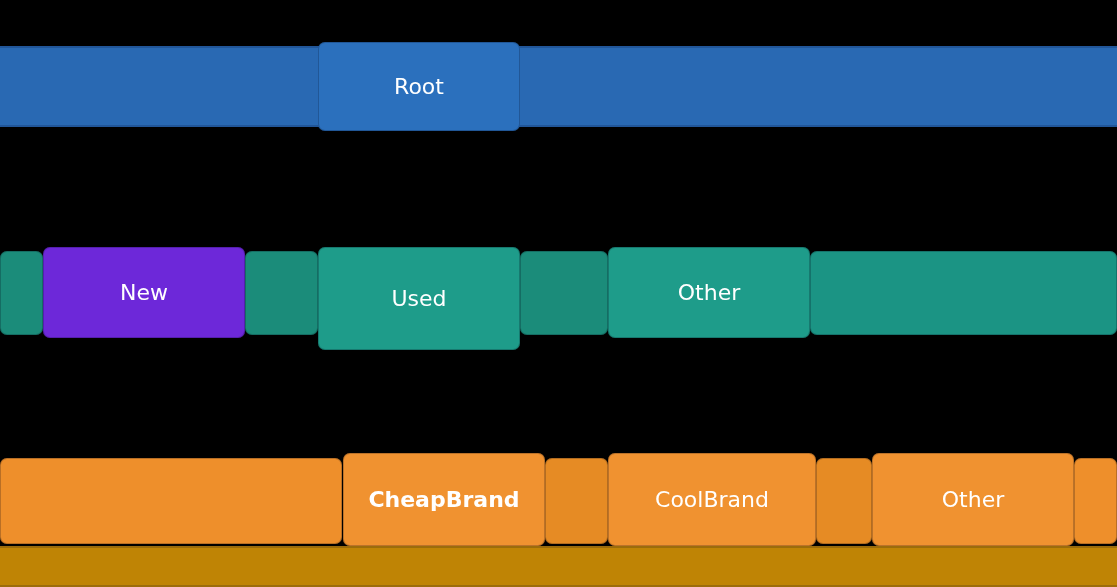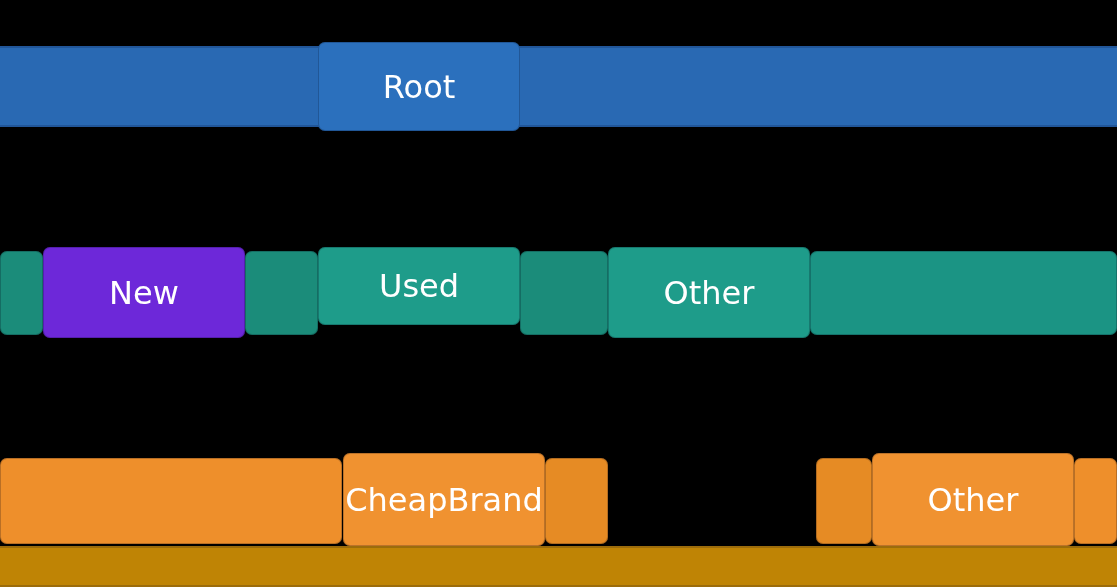--- a/index.html
+++ b/index.html
@@ -23,50 +23,53 @@
     justify-content:center;
     border-radius:7px;
     box-shadow:inset 0 0 0 1px rgba(0,0,20,0.22);
   }
   .seg.flat{
     border-radius:0;
     box-shadow:inset 0 2px 0 rgba(0,0,40,0.18), inset 0 -2px 0 rgba(0,0,40,0.18);
   }
   .seg .lbl{
     color:#ffffff;
-    font-size:32px;
+    font-size:22px;
     line-height:1;
     white-space:nowrap;
   }
 </style>
 </head>
 <body>
 
 <div id="canvas" style="width: 1117px; height: 587px; background: rgb(0, 0, 0);">
     <div class="seg flat" style="left: 0px; width: 1117px; top: 46px; height: 81px; background: rgb(41, 105, 179); z-index: 1;"></div>
     <div class="seg" style="left: 318px; width: 202px; top: 42px; height: 89px; background: rgb(43, 112, 189); z-index: 2;">
       <span class="lbl" style="color: rgb(255, 255, 255);">Root</span>
     </div>
     <div class="seg" style="left: 0px; width: 43px; top: 251px; height: 84px; background: rgb(27, 140, 122); z-index: 1;"></div>
     <div class="seg" style="left: 43px; width: 202px; top: 247px; height: 91px; background: #6d28d9; z-index: 2;">
       <span class="lbl" style="color: rgb(255, 255, 255);">New</span>
     </div>
     <div class="seg" style="left: 245px; width: 73px; top: 251px; height: 84px; background: rgb(27, 140, 122); z-index: 1;"></div>
-    <div class="seg" style="left: 318px; width: 202px; top: 247px; height: 78px; background: rgb(30, 156, 138); z-index: 2;">
+    <div class="seg" style="left: 318px; width: 202px; top: 247px; height: 103px; background: rgb(30, 156, 138); z-index: 2;">
       <span class="lbl" style="color: rgb(255, 255, 255);">Used</span>
     </div>
     <div class="seg" style="left: 520px; width: 88px; top: 251px; height: 84px; background: rgb(27, 140, 122); z-index: 1;"></div>
     <div class="seg" style="left: 608px; width: 202px; top: 247px; height: 91px; background: rgb(30, 156, 138); z-index: 2;">
       <span class="lbl" style="color: rgb(255, 255, 255);">Other</span>
     </div>
     <div class="seg" style="left: 810px; width: 307px; top: 251px; height: 84px; background: rgb(27, 148, 132); z-index: 1;"></div>
     <div class="seg" style="left: 0px; width: 342px; top: 458px; height: 86px; background: rgb(238, 143, 43); z-index: 1;"></div>
     <div class="seg" style="left: 343px; width: 202px; top: 453px; height: 93px; background: rgb(240, 146, 48); z-index: 2;">
-      <span class="lbl" style="color: rgb(255, 255, 255);">CheapBrand</span>
+      <span class="lbl" style="color: rgb(255, 255, 255); font-weight: bold;">CheapBrand</span>
     </div>
     <div class="seg" style="left: 545px; width: 63px; top: 458px; height: 86px; background: rgb(230, 139, 36); z-index: 1;"></div>
+    <div class="seg" style="left: 608px; width: 208px; top: 453px; height: 93px; background: rgb(240, 146, 48); z-index: 2;">
+      <span class="lbl" style="color: rgb(255, 255, 255);">CoolBrand</span>
+    </div>
     <div class="seg" style="left: 816px; width: 56px; top: 458px; height: 86px; background: rgb(230, 139, 36); z-index: 1;"></div>
     <div class="seg" style="left: 872px; width: 202px; top: 453px; height: 93px; background: rgb(240, 146, 48); z-index: 2;">
       <span class="lbl" style="color: rgb(255, 255, 255);">Other</span>
     </div>
     <div class="seg" style="left: 1074px; width: 43px; top: 458px; height: 86px; background: rgb(238, 143, 43); z-index: 1;"></div>
     <div class="seg flat" style="left: 0px; width: 1117px; top: 546px; height: 41px; background: rgb(191, 132, 5); z-index: 1;"></div>
   </div>
 
 </body></html>

